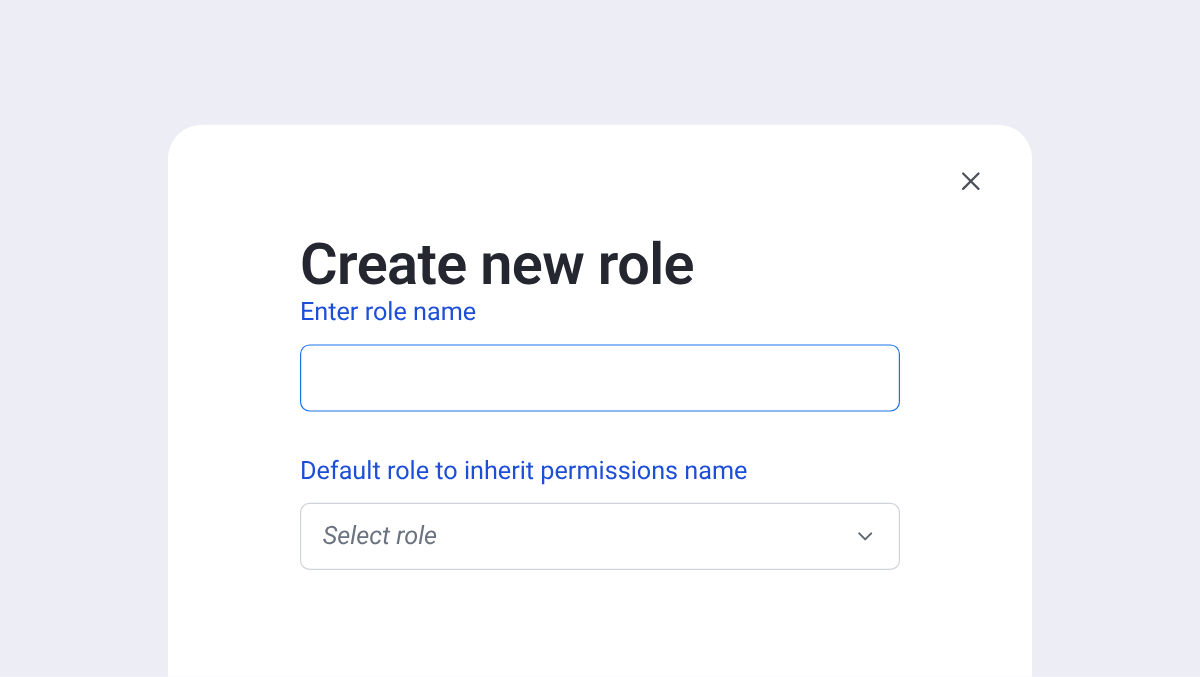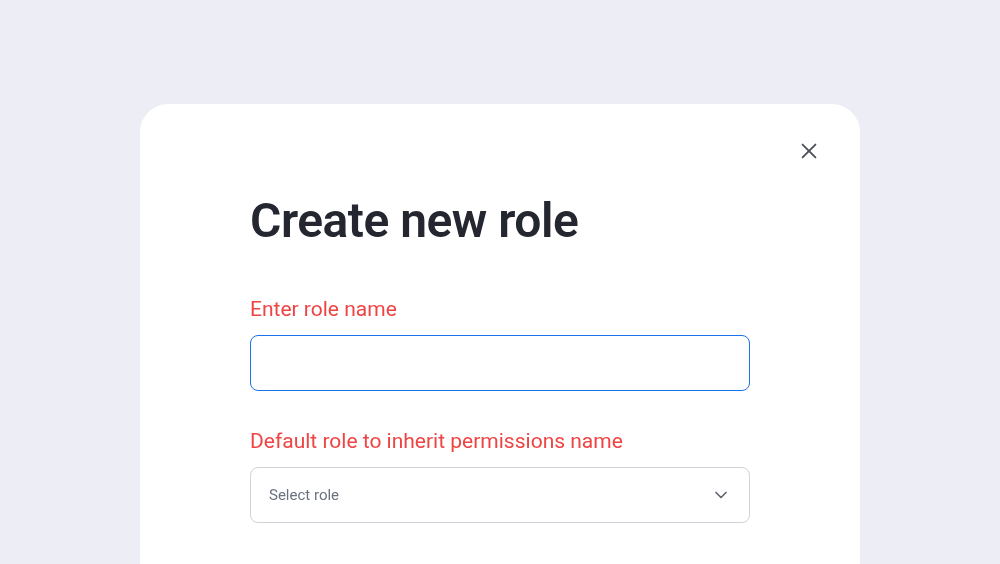--- a/index.html
+++ b/index.html
@@ -43,27 +43,26 @@
     }
     .content {
       padding-left: 70px;
       padding-right: 70px;
     }
     .title {
       font-size: 48px;
       font-weight: 600;
       color: #242730;
       letter-spacing: -0.5px;
-      margin-bottom: 48px;
       margin-top: 25px;
     }
     .field-label {
       font-size: 21px;
       font-weight: 400;
-      color: #ef4444;
+      color: #1d4ed8;
       margin-bottom: 14px;
     }
     .text-input {
       width: 100%;
       height: 56px;
       border: 1.5px solid #1a73e8;
       border-radius: 8px;
       padding: 0 18px;
       font-size: 20px;
       color: #222;
@@ -74,27 +73,28 @@
     .select-wrap {
       position: relative;
       width: 100%;
     }
     .select {
       width: 100%;
       height: 56px;
       border: 1px solid #d0d3d9;
       border-radius: 8px;
       padding: 0 18px;
-      font-size: 15px;
+      font-size: 21px;
       color: #6b7280;
       background: #ffffff;
       display: flex;
       align-items: center;
       justify-content: space-between;
       cursor: pointer;
+      font-style: italic;
     }
     .chevron {
       color: #5f6572;
       display: flex;
       align-items: center;
     }
   </style>
 </head>
 <body>
 

